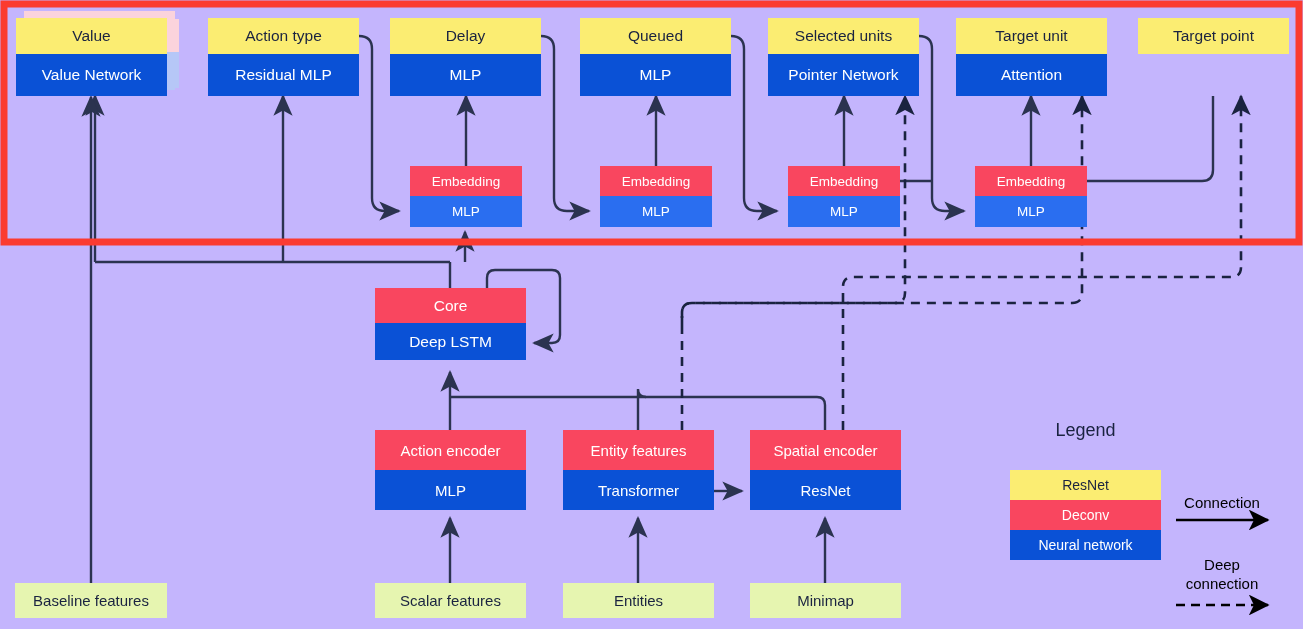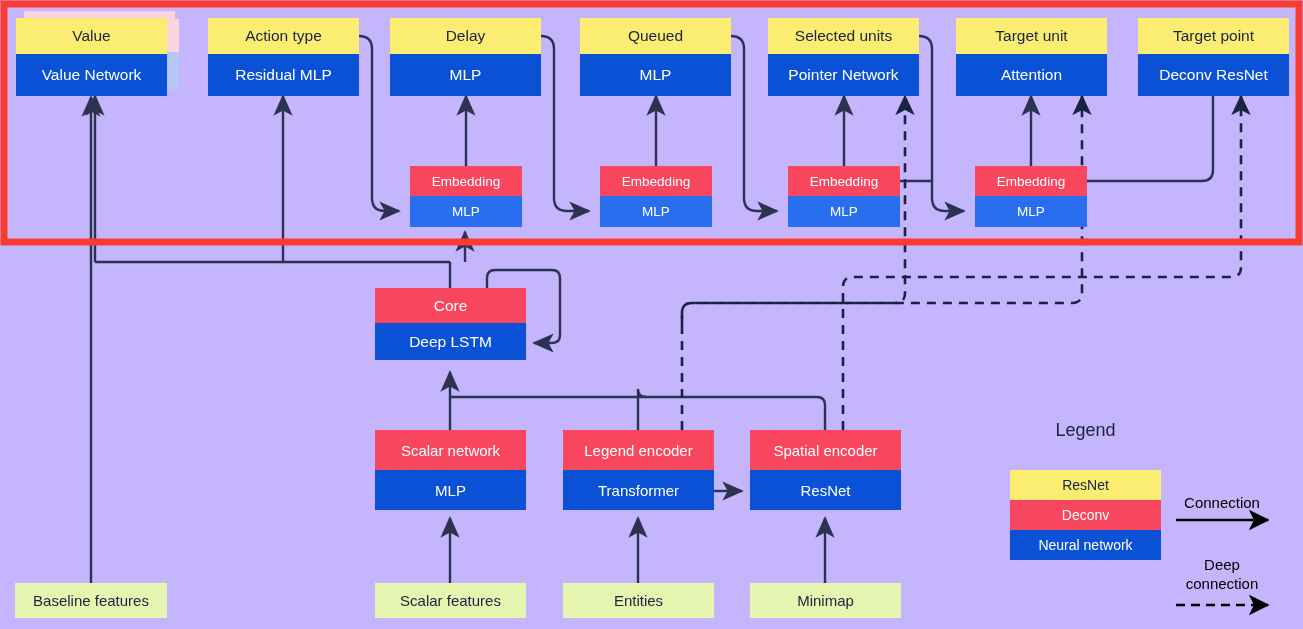--- a/index.html
+++ b/index.html
@@ -115,34 +115,33 @@
       <div class="boxlabel-d" style="position: absolute; display: flex; align-items: center; justify-content: center; left: 580px; top: 18px; width: 151px; height: 36px; background: rgb(251, 237, 114); color: rgb(26, 35, 64); font-size: 15.5px; font-family: &quot;Liberation Sans&quot;, sans-serif; white-space: nowrap;">Queued</div>
       <div class="boxlabel-l" style="position: absolute; display: flex; align-items: center; justify-content: center; left: 580px; top: 54px; width: 151px; height: 42px; background: rgb(10, 81, 214); color: rgb(255, 255, 255); font-size: 15.5px; font-family: &quot;Liberation Sans&quot;, sans-serif; white-space: nowrap;">MLP</div>
       <div style="position: absolute; left: 768px; top: 18px; width: 151px; height: 78px;"></div>
       <div class="boxlabel-d" style="position: absolute; display: flex; align-items: center; justify-content: center; left: 768px; top: 18px; width: 151px; height: 36px; background: rgb(251, 237, 114); color: rgb(26, 35, 64); font-size: 15.5px; font-family: &quot;Liberation Sans&quot;, sans-serif; white-space: nowrap;">Selected units</div>
       <div class="boxlabel-l" style="position: absolute; display: flex; align-items: center; justify-content: center; left: 768px; top: 54px; width: 151px; height: 42px; background: rgb(10, 81, 214); color: rgb(255, 255, 255); font-size: 15.5px; font-family: &quot;Liberation Sans&quot;, sans-serif; white-space: nowrap;">Pointer Network</div>
       <div style="position: absolute; left: 956px; top: 18px; width: 151px; height: 78px;"></div>
       <div class="boxlabel-d" style="position: absolute; display: flex; align-items: center; justify-content: center; left: 956px; top: 18px; width: 151px; height: 36px; background: rgb(251, 237, 114); color: rgb(26, 35, 64); font-size: 15.5px; font-family: &quot;Liberation Sans&quot;, sans-serif; white-space: nowrap;">Target unit</div>
       <div class="boxlabel-l" style="position: absolute; display: flex; align-items: center; justify-content: center; left: 956px; top: 54px; width: 151px; height: 42px; background: rgb(10, 81, 214); color: rgb(255, 255, 255); font-size: 15.5px; font-family: &quot;Liberation Sans&quot;, sans-serif; white-space: nowrap;">Attention</div>
       <div style="position: absolute; left: 1138px; top: 18px; width: 151px; height: 78px;"></div>
       <div class="boxlabel-d" style="position: absolute; display: flex; align-items: center; justify-content: center; left: 1138px; top: 18px; width: 151px; height: 36px; background: rgb(251, 237, 114); color: rgb(26, 35, 64); font-size: 15.5px; font-family: &quot;Liberation Sans&quot;, sans-serif; white-space: nowrap;">Target point</div>
-      <div class="boxlabel-l" style="position: absolute; display: flex; align-items: center; justify-content: center; left: 1138px; top: 54px; width: 151px; height: 42px; background: rgb(10, 81, 214); color: rgb(255, 255, 255); font-size: 15.5px; font-family: &quot;Liberation Sans&quot;, sans-serif; white-space: nowrap;">Deconv ResNet</div>
       <div class="boxlabel-l" style="position: absolute; display: flex; align-items: center; justify-content: center; left: 410px; top: 166px; width: 112px; height: 30px; background: rgb(249, 70, 95); color: rgb(255, 255, 255); font-size: 13.5px; font-family: &quot;Liberation Sans&quot;, sans-serif; white-space: nowrap;">Embedding</div>
       <div class="boxlabel-l" style="position: absolute; display: flex; align-items: center; justify-content: center; left: 410px; top: 196px; width: 112px; height: 31px; background: rgb(42, 110, 240); color: rgb(255, 255, 255); font-size: 13.5px; font-family: &quot;Liberation Sans&quot;, sans-serif; white-space: nowrap;">MLP</div>
       <div class="boxlabel-l" style="position: absolute; display: flex; align-items: center; justify-content: center; left: 600px; top: 166px; width: 112px; height: 30px; background: rgb(249, 70, 95); color: rgb(255, 255, 255); font-size: 13.5px; font-family: &quot;Liberation Sans&quot;, sans-serif; white-space: nowrap;">Embedding</div>
       <div class="boxlabel-l" style="position: absolute; display: flex; align-items: center; justify-content: center; left: 600px; top: 196px; width: 112px; height: 31px; background: rgb(42, 110, 240); color: rgb(255, 255, 255); font-size: 13.5px; font-family: &quot;Liberation Sans&quot;, sans-serif; white-space: nowrap;">MLP</div>
       <div class="boxlabel-l" style="position: absolute; display: flex; align-items: center; justify-content: center; left: 788px; top: 166px; width: 112px; height: 30px; background: rgb(249, 70, 95); color: rgb(255, 255, 255); font-size: 13.5px; font-family: &quot;Liberation Sans&quot;, sans-serif; white-space: nowrap;">Embedding</div>
       <div class="boxlabel-l" style="position: absolute; display: flex; align-items: center; justify-content: center; left: 788px; top: 196px; width: 112px; height: 31px; background: rgb(42, 110, 240); color: rgb(255, 255, 255); font-size: 13.5px; font-family: &quot;Liberation Sans&quot;, sans-serif; white-space: nowrap;">MLP</div>
       <div class="boxlabel-l" style="position: absolute; display: flex; align-items: center; justify-content: center; left: 975px; top: 166px; width: 112px; height: 30px; background: rgb(249, 70, 95); color: rgb(255, 255, 255); font-size: 13.5px; font-family: &quot;Liberation Sans&quot;, sans-serif; white-space: nowrap;">Embedding</div>
       <div class="boxlabel-l" style="position: absolute; display: flex; align-items: center; justify-content: center; left: 975px; top: 196px; width: 112px; height: 31px; background: rgb(42, 110, 240); color: rgb(255, 255, 255); font-size: 13.5px; font-family: &quot;Liberation Sans&quot;, sans-serif; white-space: nowrap;">MLP</div>
       <div class="boxlabel-l" style="position: absolute; display: flex; align-items: center; justify-content: center; left: 375px; top: 288px; width: 151px; height: 35px; background: rgb(249, 70, 95); color: rgb(255, 255, 255); font-size: 15.5px; font-family: &quot;Liberation Sans&quot;, sans-serif; white-space: nowrap;">Core</div>
       <div class="boxlabel-l" style="position: absolute; display: flex; align-items: center; justify-content: center; left: 375px; top: 323px; width: 151px; height: 37px; background: rgb(10, 81, 214); color: rgb(255, 255, 255); font-size: 15.5px; font-family: &quot;Liberation Sans&quot;, sans-serif; white-space: nowrap;">Deep LSTM</div>
-      <div class="boxlabel-l" style="position: absolute; display: flex; align-items: center; justify-content: center; left: 375px; top: 430px; width: 151px; height: 40px; background: rgb(249, 70, 95); color: rgb(255, 255, 255); font-size: 15px; font-family: &quot;Liberation Sans&quot;, sans-serif; white-space: nowrap;">Scalar network</div>
+      <div class="boxlabel-l" style="position: absolute; display: flex; align-items: center; justify-content: center; left: 375px; top: 430px; width: 151px; height: 40px; background: rgb(249, 70, 95); color: rgb(255, 255, 255); font-size: 15px; font-family: &quot;Liberation Sans&quot;, sans-serif; white-space: nowrap;">Action encoder</div>
       <div class="boxlabel-l" style="position: absolute; display: flex; align-items: center; justify-content: center; left: 375px; top: 470px; width: 151px; height: 40px; background: rgb(10, 81, 214); color: rgb(255, 255, 255); font-size: 15px; font-family: &quot;Liberation Sans&quot;, sans-serif; white-space: nowrap;">MLP</div>
-      <div class="boxlabel-l" style="position: absolute; display: flex; align-items: center; justify-content: center; left: 563px; top: 430px; width: 151px; height: 40px; background: rgb(249, 70, 95); color: rgb(255, 255, 255); font-size: 15px; font-family: &quot;Liberation Sans&quot;, sans-serif; white-space: nowrap;">Legend encoder</div>
+      <div class="boxlabel-l" style="position: absolute; display: flex; align-items: center; justify-content: center; left: 563px; top: 430px; width: 151px; height: 40px; background: rgb(249, 70, 95); color: rgb(255, 255, 255); font-size: 15px; font-family: &quot;Liberation Sans&quot;, sans-serif; white-space: nowrap;">Entity features</div>
       <div class="boxlabel-l" style="position: absolute; display: flex; align-items: center; justify-content: center; left: 563px; top: 470px; width: 151px; height: 40px; background: rgb(10, 81, 214); color: rgb(255, 255, 255); font-size: 15px; font-family: &quot;Liberation Sans&quot;, sans-serif; white-space: nowrap;">Transformer</div>
       <div class="boxlabel-l" style="position: absolute; display: flex; align-items: center; justify-content: center; left: 750px; top: 430px; width: 151px; height: 40px; background: rgb(249, 70, 95); color: rgb(255, 255, 255); font-size: 15px; font-family: &quot;Liberation Sans&quot;, sans-serif; white-space: nowrap;">Spatial encoder</div>
       <div class="boxlabel-l" style="position: absolute; display: flex; align-items: center; justify-content: center; left: 750px; top: 470px; width: 151px; height: 40px; background: rgb(10, 81, 214); color: rgb(255, 255, 255); font-size: 15px; font-family: &quot;Liberation Sans&quot;, sans-serif; white-space: nowrap;">ResNet</div>
       <div class="boxlabel-d" style="position: absolute; display: flex; align-items: center; justify-content: center; left: 15px; top: 583px; width: 152px; height: 35px; background: rgb(230, 245, 176); color: rgb(26, 35, 64); font-size: 15px; font-family: &quot;Liberation Sans&quot;, sans-serif; white-space: nowrap;">Baseline features</div>
       <div class="boxlabel-d" style="position: absolute; display: flex; align-items: center; justify-content: center; left: 375px; top: 583px; width: 151px; height: 35px; background: rgb(230, 245, 176); color: rgb(26, 35, 64); font-size: 15px; font-family: &quot;Liberation Sans&quot;, sans-serif; white-space: nowrap;">Scalar features</div>
       <div class="boxlabel-d" style="position: absolute; display: flex; align-items: center; justify-content: center; left: 563px; top: 583px; width: 151px; height: 35px; background: rgb(230, 245, 176); color: rgb(26, 35, 64); font-size: 15px; font-family: &quot;Liberation Sans&quot;, sans-serif; white-space: nowrap;">Entities</div>
       <div class="boxlabel-d" style="position: absolute; display: flex; align-items: center; justify-content: center; left: 750px; top: 583px; width: 151px; height: 35px; background: rgb(230, 245, 176); color: rgb(26, 35, 64); font-size: 15px; font-family: &quot;Liberation Sans&quot;, sans-serif; white-space: nowrap;">Minimap</div>
       <div style="position: absolute; left: 1010px; top: 420px; width: 151px; text-align: center; font-size: 18px; color: rgb(26, 35, 64); font-family: &quot;Liberation Sans&quot;, sans-serif;">Legend</div>
       <div class="boxlabel-l" style="position: absolute; display: flex; align-items: center; justify-content: center; left: 1010px; top: 470px; width: 151px; height: 30px; background: rgb(251, 237, 114); color: rgb(26, 35, 64); font-size: 14px; font-family: &quot;Liberation Sans&quot;, sans-serif; white-space: nowrap;">ResNet</div>
       <div class="boxlabel-l" style="position: absolute; display: flex; align-items: center; justify-content: center; left: 1010px; top: 500px; width: 151px; height: 30px; background: rgb(249, 70, 95); color: rgb(255, 255, 255); font-size: 14px; font-family: &quot;Liberation Sans&quot;, sans-serif; white-space: nowrap;">Deconv</div>

